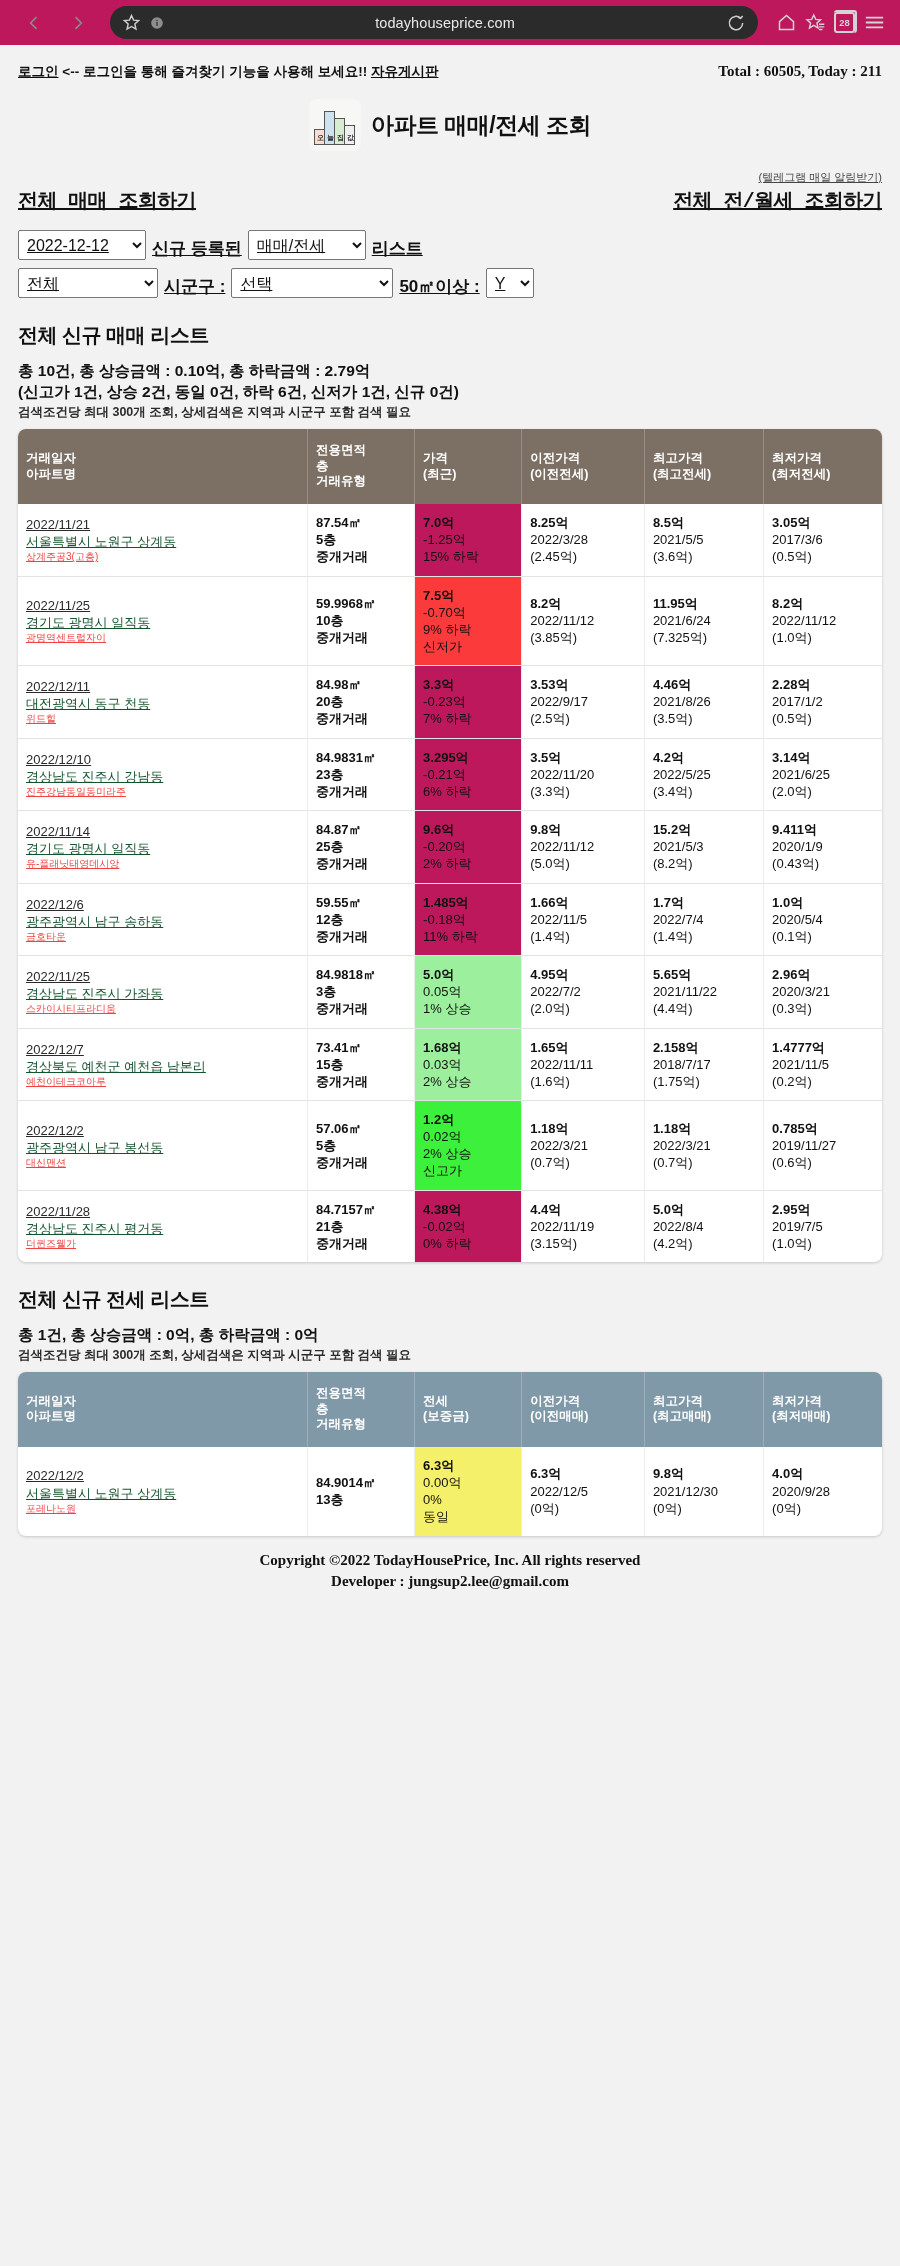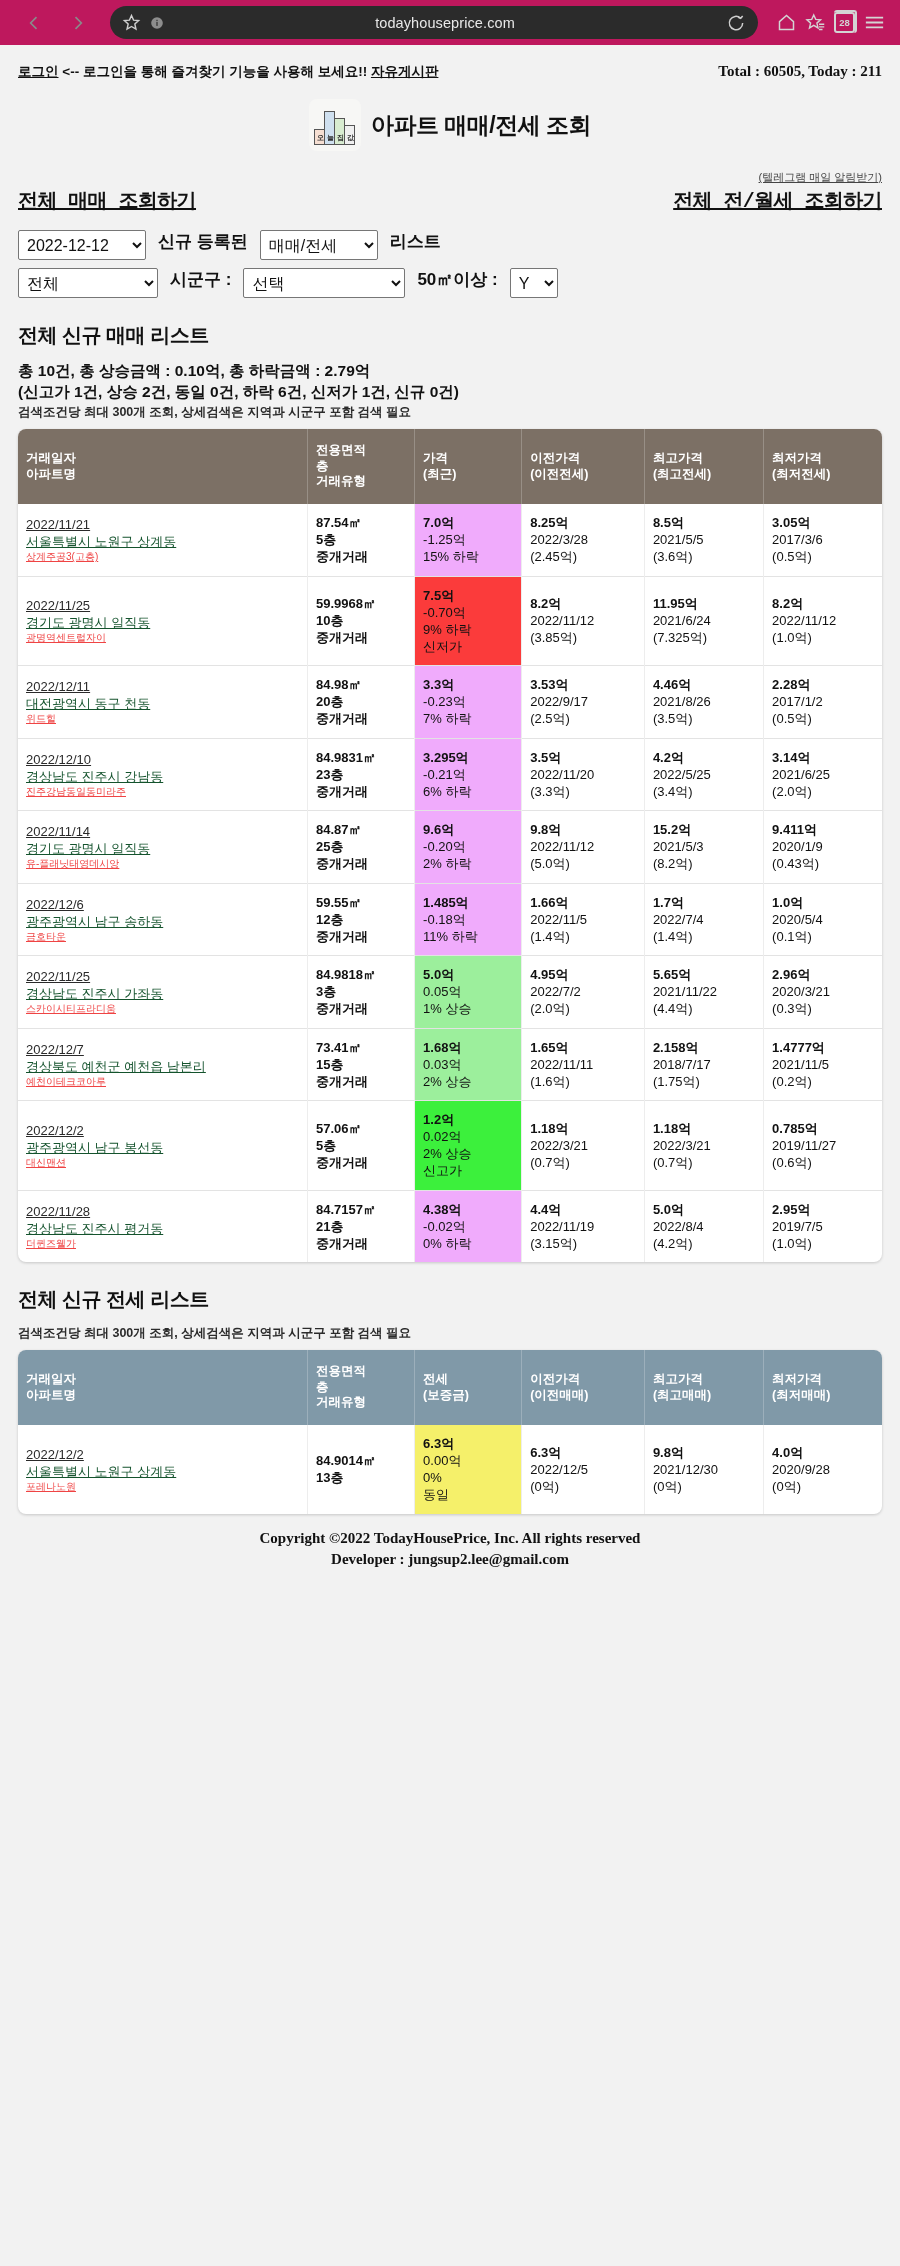--- a/index.html
+++ b/index.html
@@ -106,21 +106,21 @@
     display:flex; justify-content:space-between; align-items:flex-end;
     margin-top: 2px;
     font-family: Liberation Mono, monospace;
   }
   .query-links a {
     font-size: 20px; font-weight: 800; color:#111;
     text-decoration: underline; letter-spacing:-.6px;
   }
 
   .controls { margin-top: 16px; }
-  .ctrl-row { display:flex; align-items:flex-start; gap:12px; margin-bottom: 8px; font-size: 17px; font-weight:800; }
+  .ctrl-row { display:flex; align-items:flex-end; gap:6px; margin-bottom: 8px; font-size: 17px; font-weight:800;text-decoration:underline; }
   select {
     font-family:"Liberation Sans", sans-serif;
     font-size: 16px;
     padding: 3px 4px;
     border: 1px solid #767676;
     background:#fff;
     color:#111;
     border-radius: 2px;
     height: 30px;
   }
@@ -186,21 +186,21 @@
   .price-cell { font-size:13px; }
   .price-main { font-weight:800; display:block; }
   .price-sub  { display:block; }
   .price-tag  { display:block; }
 
   .ref-cell .r1 { font-weight:800; display:block; }
   .ref-cell .r2 { display:block; }
   .ref-cell .r3 { display:block; }
 
   
-  .bg-drop-light { background:#f0abfc; }
+  .bg-drop-light { background:#be185d; }
   .bg-drop-strong{ background:#fb3b3b; }
   .bg-rise-light { background:#9cef9c; }
   .bg-rise-strong{ background:#3cf03c; }
   .bg-same       { background:#f5f06a; }
 
   .footer {
     text-align:center;
     font-family:"Liberation Serif", serif;
     font-size: 15px; font-weight: 700;
     line-height: 1.45;
@@ -651,20 +651,21 @@
               <span class="r1">2.95억</span>
               <span class="r2">2019/7/5</span>
               <span class="r3">(1.0억)</span>
             </td>
           </tr>
         </tbody>
     </table>
   </div>
 
   <h2 class="section-title">전체 신규 전세 리스트</h2>
+  <div class="summary-1">총 1건, 총 상승금액 : 0억, 총 하락금액 : 0억</div>
   <div class="summary-note">검색조건당 최대 300개 조회, 상세검색은 지역과 시군구 포함 검색 필요</div>
 
   <div class="tbl-wrap">
     <table>
       <colgroup>
           <col class="c-info">
           <col class="c-spec">
           <col class="c-price">
           <col class="c-prev">
           <col class="c-high">

